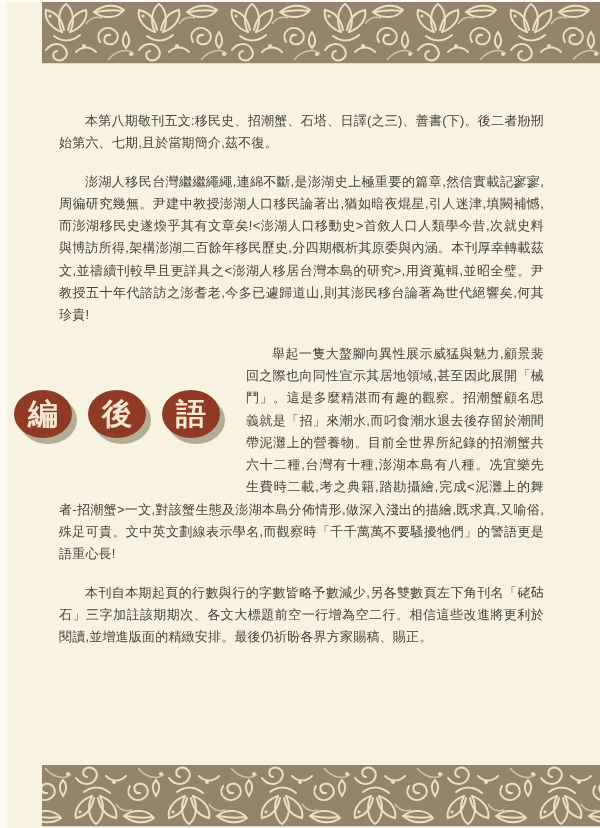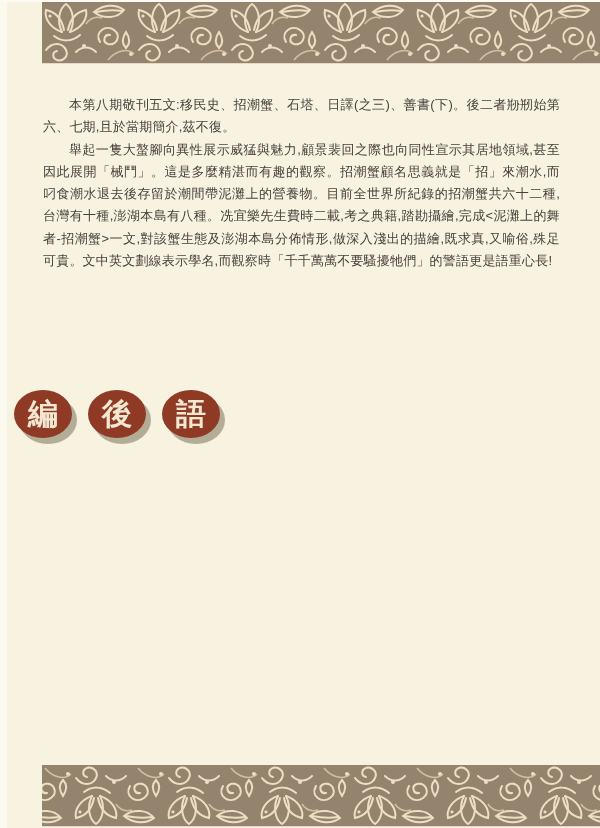--- a/index.html
+++ b/index.html
@@ -15,21 +15,21 @@
         box-shadow:0 1px 0 rgba(90,80,60,0.15);}
   .band-top{top:2px;}
   .band-bottom{top:765px;}
   .band svg{display:block;}
 
   .body-text{
     position:absolute;left:43px;top:94px;width:517px;
     font-size:13px;line-height:22.3px;letter-spacing:0.2px;
     color:#46423c;text-align:justify;
   }
-  .para{margin:0;text-indent:2em;}
+  .para{margin:16px;text-indent:2em;}
 
   .wrap-spacer{float:left;width:1px;height:268px;margin-left:-1px;}
   .badge-block{float:left;clear:left;width:203px;height:134px;position:relative;}
 
   .ovals{position:absolute;left:-29px;top:28px;display:flex;gap:16px;}
   .oval{
     width:58px;height:48px;border-radius:50%;
     background:#8e3a25;
     box-shadow:5px 6px 0 rgba(122,117,92,0.55);
     display:flex;align-items:center;justify-content:center;
@@ -123,17 +123,19 @@
           <span>後</span>
         </span>
         <span class="oval">
           <span>語</span>
         </span>
       </div>
     </aside>
 
     <div class="paragraphs">
         <p class="para">本第八期敬刊五文:移民史、招潮蟹、石塔、日譯(之三)、善書(下)。後二者剙剏始第六、七期,且於當期簡介,茲不復。</p>
+        <p class="para">澎湖人移民台灣繼繼繩繩,連綿不斷,是澎湖史上極重要的篇章,然信實載記寥寥,周徧研究幾無。尹建中教授澎湖人口移民論著出,猶如暗夜焜星,引人迷津,填闕補憾,而澎湖移民史遂煥乎其有文章矣!&lt;澎湖人口移動史&gt;首敘人口人類學今昔,次就史料與博訪所得,架構澎湖二百餘年移民歷史,分四期概析其原委與內涵。本刊厚幸轉載茲文,並禱續刊較早且更詳具之&lt;澎湖人移居台灣本島的研究&gt;,用資蒐輯,並昭全璧。尹教授五十年代諮訪之澎耆老,今多已遽歸道山,則其澎民移台論著為世代絕響矣,何其珍貴!</p>
         <p class="para">舉起一隻大螯腳向異性展示威猛與魅力,顧景裴回之際也向同性宣示其居地領域,甚至因此展開「械鬥」。這是多麼精湛而有趣的觀察。招潮蟹顧名思義就是「招」來潮水,而叼食潮水退去後存留於潮間帶泥灘上的營養物。目前全世界所紀錄的招潮蟹共六十二種,台灣有十種,澎湖本島有八種。冼宜樂先生費時二載,考之典籍,踏勘攝繪,完成&lt;泥灘上的舞者-招潮蟹&gt;一文,對該蟹生態及澎湖本島分佈情形,做深入淺出的描繪,既求真,又喻俗,殊足可貴。文中英文劃線表示學名,而觀察時「千千萬萬不要騷擾牠們」的警語更是語重心長!</p>
+        <p class="para">本刊自本期起頁的行數與行的字數皆略予數減少,另各雙數頁左下角刊名「硓𥑮石」三字加註該期期次、各文大標題前空一行增為空二行。相信這些改進將更利於閱讀,並增進版面的精緻安排。最後仍祈盼各界方家賜稿、賜正。</p>
       </div>
   </div>
 
 </div>
 
 </body></html>

